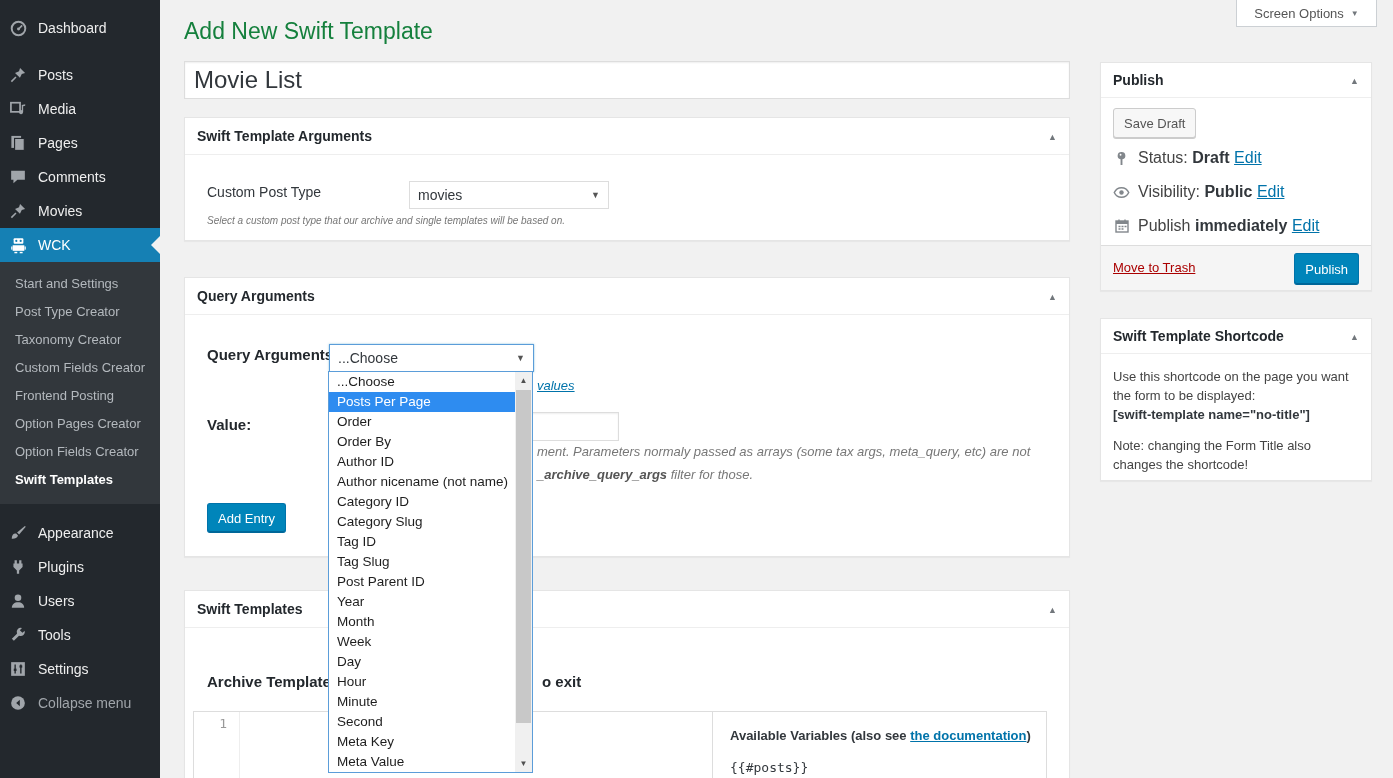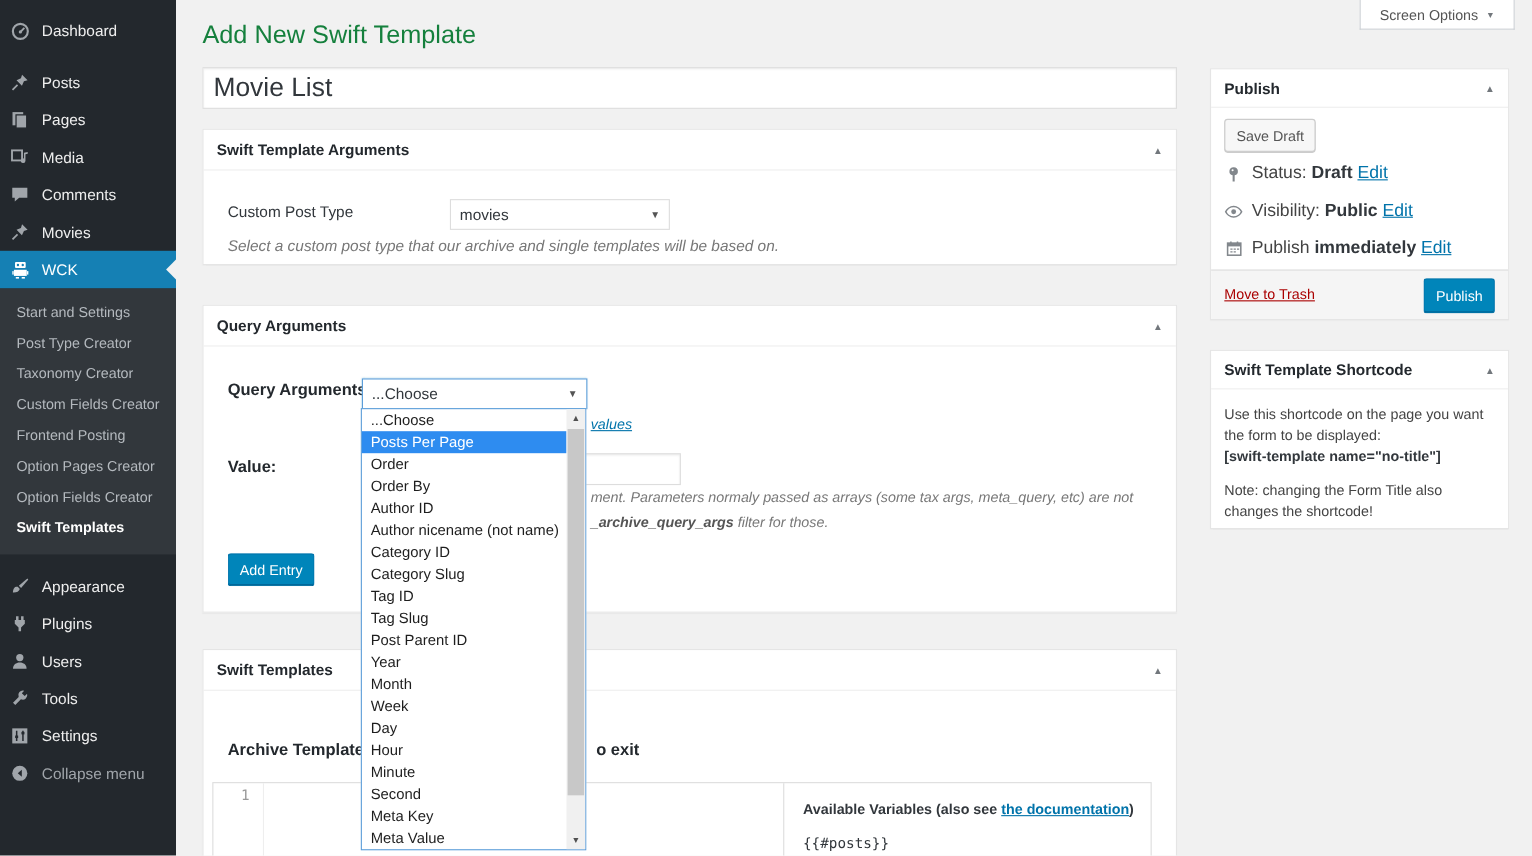--- a/index.html
+++ b/index.html
@@ -33,21 +33,21 @@
   
   .fake-select{position:absolute;background:#fff;border:1px solid #ddd;box-sizing:border-box;font-size:14px;color:#32373c;display:flex;align-items:center;padding:0 8px;cursor:pointer;}
   .fake-select .sel-arrow{position:absolute;right:8px;font-size:9px;color:#555;}
   .fake-select.focused{border-color:#5b9dd9;box-shadow:0 0 2px rgba(30,140,190,.5);}
   .text-input{position:absolute;border:1px solid #ddd;box-shadow:inset 0 1px 2px rgba(0,0,0,.07);box-sizing:border-box;background:#fff;font-size:14px;padding:0 6px;outline:none;}
   .btn-primary{position:absolute;background:#0085ba;border:1px solid #0073aa;border-bottom-color:#006799;box-shadow:inset 0 -1px 0 #006799;border-radius:3px;color:#fff;font-size:13px;height:28px;display:flex;align-items:center;padding:0 10px;cursor:pointer;}
   .btn-secondary{position:absolute;background:#f7f7f7;border:1px solid #ccc;border-radius:3px;box-shadow:0 1px 0 #ccc;color:#555;font-size:13px;height:28px;display:flex;align-items:center;padding:0 10px;cursor:pointer;}
 
   .label14{position:absolute;font-size:14px;color:#32373c;}
   .label13b{position:absolute;font-size:15px;font-weight:bold;color:#23282d;}
-  .desc{position:absolute;font-style:italic;font-size:14px;color:#777;}
+  .desc{position:absolute;font-style:italic;font-size:10px;color:#777;}
   .req{color:#cc0000;}
   .frag-link{position:absolute;font-style:italic;font-size:13px;color:#0073aa;text-decoration:underline;cursor:pointer;}
 
   
   .dd-list{position:absolute;left:328px;top:371px;width:205px;height:402px;background:#fff;border:1px solid #5b9dd9;box-sizing:border-box;z-index:100;}
   .dd-item{height:20px;line-height:20px;font-size:13.5px;color:#1e1e1e;padding-left:8px;margin-right:17px;white-space:nowrap;overflow:hidden;cursor:default;}
   .dd-item.hl{background:#2e8cf0;color:#fff;}
   .dd-scrollbar{position:absolute;right:0;top:0;width:17px;height:400px;background:#f0f0f0;}
   .dd-sb-up,.dd-sb-down{position:absolute;left:0;width:17px;height:17px;display:flex;align-items:center;justify-content:center;font-size:8px;color:#505050;cursor:pointer;}
   .dd-sb-up{top:0;}
@@ -98,34 +98,34 @@
         <svg width="16" height="16" viewBox="0 0 14 14">
             <path d="M8.8 0.8l4.4 4.4-2.9 0.9-1.6 3.4L4.4 5.2 7.9 3.7z" fill="#a0a5aa"></path>
             <path d="M5.2 8.8 1.2 12.8" stroke="#a0a5aa" stroke-width="1.4"></path>
           </svg>
       </span>
       <span>Posts</span>
     </div>
     <div class="menu-item">
       <span class="ico">
         <svg width="16" height="16" viewBox="0 0 14 14">
+            <rect x="0.8" y="1.5" width="8" height="8" fill="none" stroke="#a0a5aa" stroke-width="1.5"></rect>
+            <path d="M11.5 4.5v5.2a1.8 1.8 0 1 1-1.2-1.7V3.4l3-0.6v1.4z" fill="#a0a5aa"></path>
+          </svg>
+      </span>
+      <span>Media</span>
+    </div>
+    <div class="menu-item">
+      <span class="ico">
+        <svg width="16" height="16" viewBox="0 0 14 14">
             <rect x="1.2" y="0.8" width="8.5" height="10.5" fill="#a0a5aa"></rect>
             <rect x="4" y="3" width="8.5" height="10.5" fill="#a0a5aa" stroke="#23282d" stroke-width="1"></rect>
           </svg>
       </span>
       <span>Pages</span>
-    </div>
-    <div class="menu-item">
-      <span class="ico">
-        <svg width="16" height="16" viewBox="0 0 14 14">
-            <rect x="0.8" y="1.5" width="8" height="8" fill="none" stroke="#a0a5aa" stroke-width="1.5"></rect>
-            <path d="M11.5 4.5v5.2a1.8 1.8 0 1 1-1.2-1.7V3.4l3-0.6v1.4z" fill="#a0a5aa"></path>
-          </svg>
-      </span>
-      <span>Media</span>
     </div>
     <div class="menu-item">
       <span class="ico">
         <svg width="16" height="16" viewBox="0 0 14 14">
             <path d="M1 1.5h12v8H6.5l-3.5 3v-3H1z" fill="#a0a5aa"></path>
           </svg>
       </span>
       <span>Comments</span>
     </div>
     <div class="menu-item">

